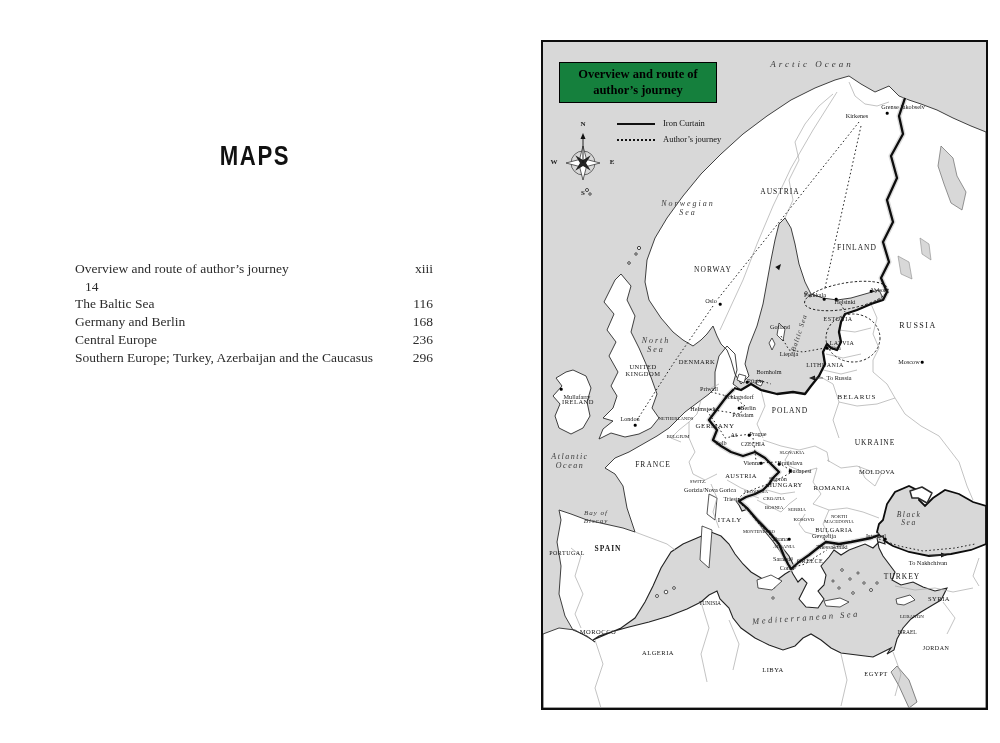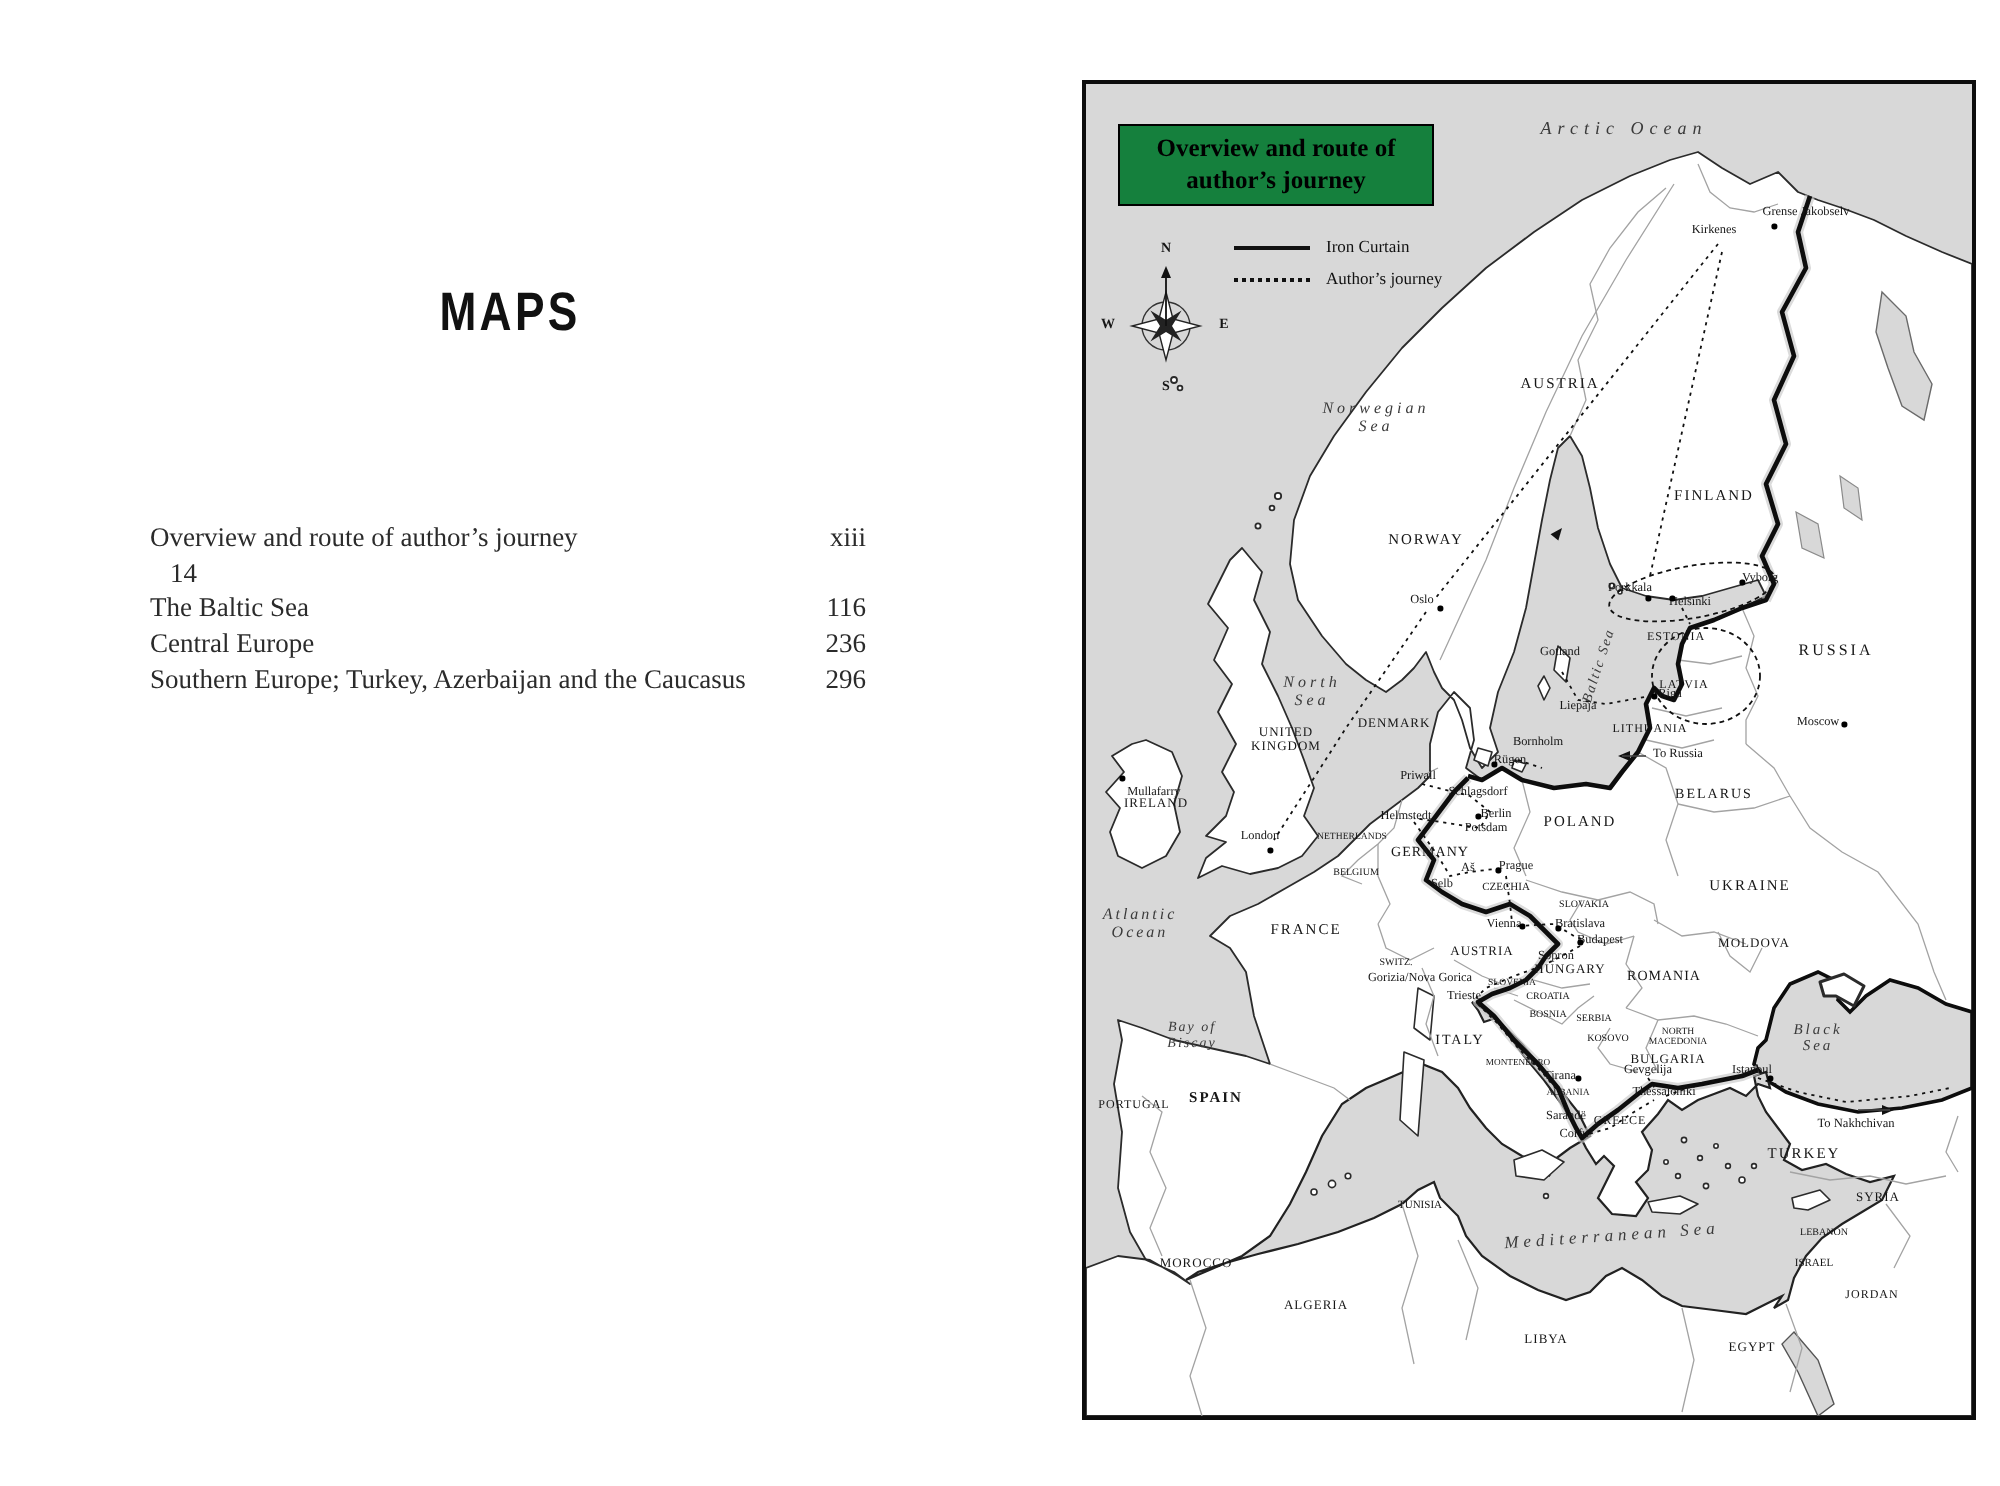--- a/index.html
+++ b/index.html
@@ -49,20 +49,24 @@
         <div class="toc-row">
           <span class="toc-label">Overview and route of author’s journey</span>
           <span class="toc-page">xiii</span>
         </div>
         <div class="toc-row">
           <span class="toc-page">14</span>
         </div>
         <div class="toc-row">
           <span class="toc-label">The Baltic Sea</span>
           <span class="toc-page">116</span>
+        </div>
+        <div class="toc-row">
+          <span class="toc-label">Germany and Berlin</span>
+          <span class="toc-page">168</span>
         </div>
         <div class="toc-row">
           <span class="toc-label">Central Europe</span>
           <span class="toc-page">236</span>
         </div>
         <div class="toc-row">
           <span class="toc-label">Southern Europe; Turkey, Azerbaijan and the Caucasus</span>
           <span class="toc-page">296</span>
         </div>
       </div>

